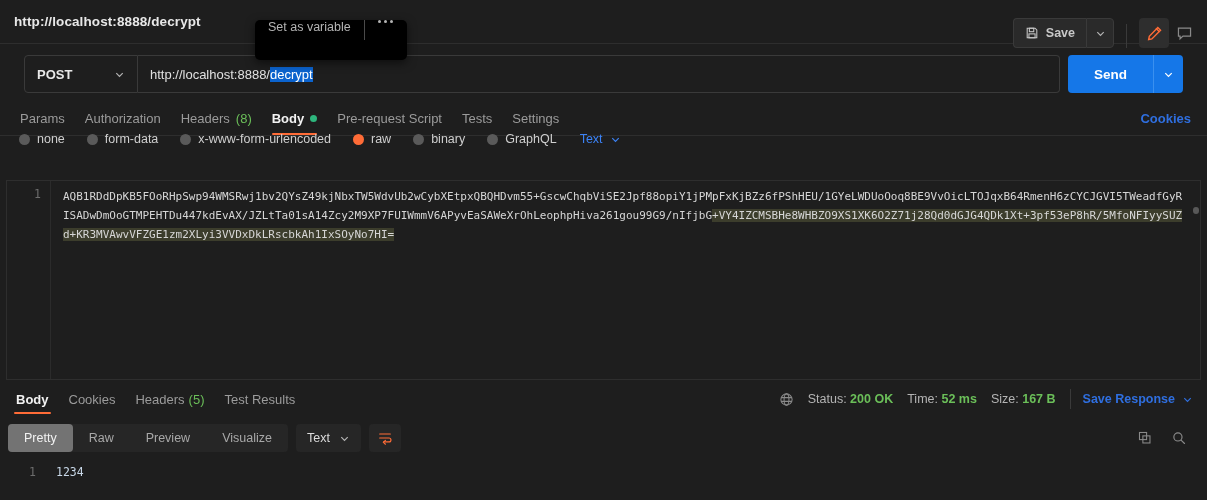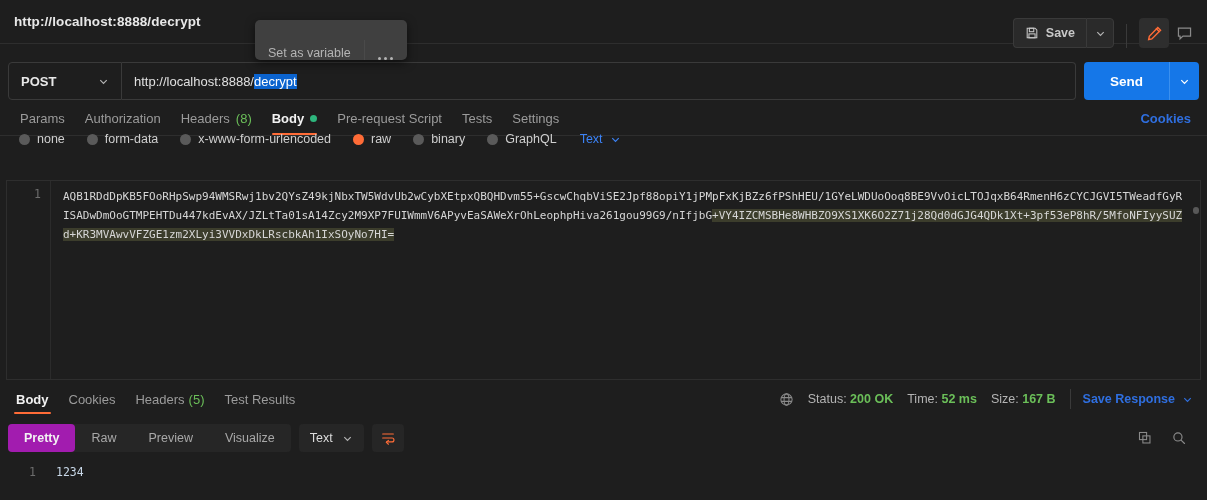--- a/index.html
+++ b/index.html
@@ -48,41 +48,41 @@
     width: 30px; height: 30px; border-radius: 4px;
     display: flex; align-items: center; justify-content: center;
     cursor: pointer;
   }
   .icon-btn.active { background: #2e2e2e; }
 
   
   .popup {
     position: absolute; left: 255px; top: 20px;
     width: 152px; height: 40px;
-    background: #404040;
+    background: #000000;
     border-radius: 5px;
-    display: flex; align-items: flex-end;
+    display: flex; align-items: flex-start;
     box-shadow: 0 3px 10px rgba(0,0,0,.55);
     z-index: 40;
   }
   .popup-label {
     font-size: 12.5px; color: #b4b4b4;
     padding: 0 13px; white-space: nowrap; cursor: pointer;
   }
   .popup-div { width: 1px; height: 20px; background: #4a4a4a; }
   .popup-dots {
     flex: 1; display: flex; align-items: center; justify-content: center;
     gap: 3px; cursor: pointer;
   }
   .popup-dots i { width: 3px; height: 3px; border-radius: 50%; background: #b4b4b4; display: block; }
 
   
   .urlrow {
     position: absolute; left: 0; top: 48px; width: 1207px; height: 52px;
-    display: flex; align-items: flex-end; padding: 0 8px;
+    display: flex; align-items: center; padding: 0 24px;
   }
   .method {
     width: 114px; height: 38px;
     background: #1e1e1e; border: 1px solid #3a3a3a;
     border-radius: 4px 0 0 4px;
     display: flex; align-items: center; justify-content: space-between;
     padding: 0 12px; cursor: pointer;
   }
   .method-label { font-size: 13px; font-weight: bold; color: #e8e8e8; }
   .urlinput {
@@ -221,21 +221,21 @@
   .segment {
     display: flex; align-items: center;
     background: #262626; border-radius: 4px; height: 28px;
   }
   .seg-item {
     height: 28px; padding: 0 16px;
     display: flex; align-items: center;
     font-size: 12.5px; color: #a8a8a8; cursor: pointer;
     border-radius: 4px;
   }
-  .seg-item.active { background: #a21caf; color: #f2f2f2; font-weight: bold; }
+  .seg-item.active { background: #737373; color: #f2f2f2; font-weight: normal; }
   .tool-dd {
     display: flex; align-items: center; gap: 9px;
     height: 28px; padding: 0 11px;
     background: #262626; border-radius: 4px;
     font-size: 12.5px; color: #dcdcdc; cursor: pointer;
   }
   .wrap-btn {
     width: 32px; height: 28px; background: #262626; border-radius: 4px;
     display: flex; align-items: center; justify-content: center; cursor: pointer;
   }

